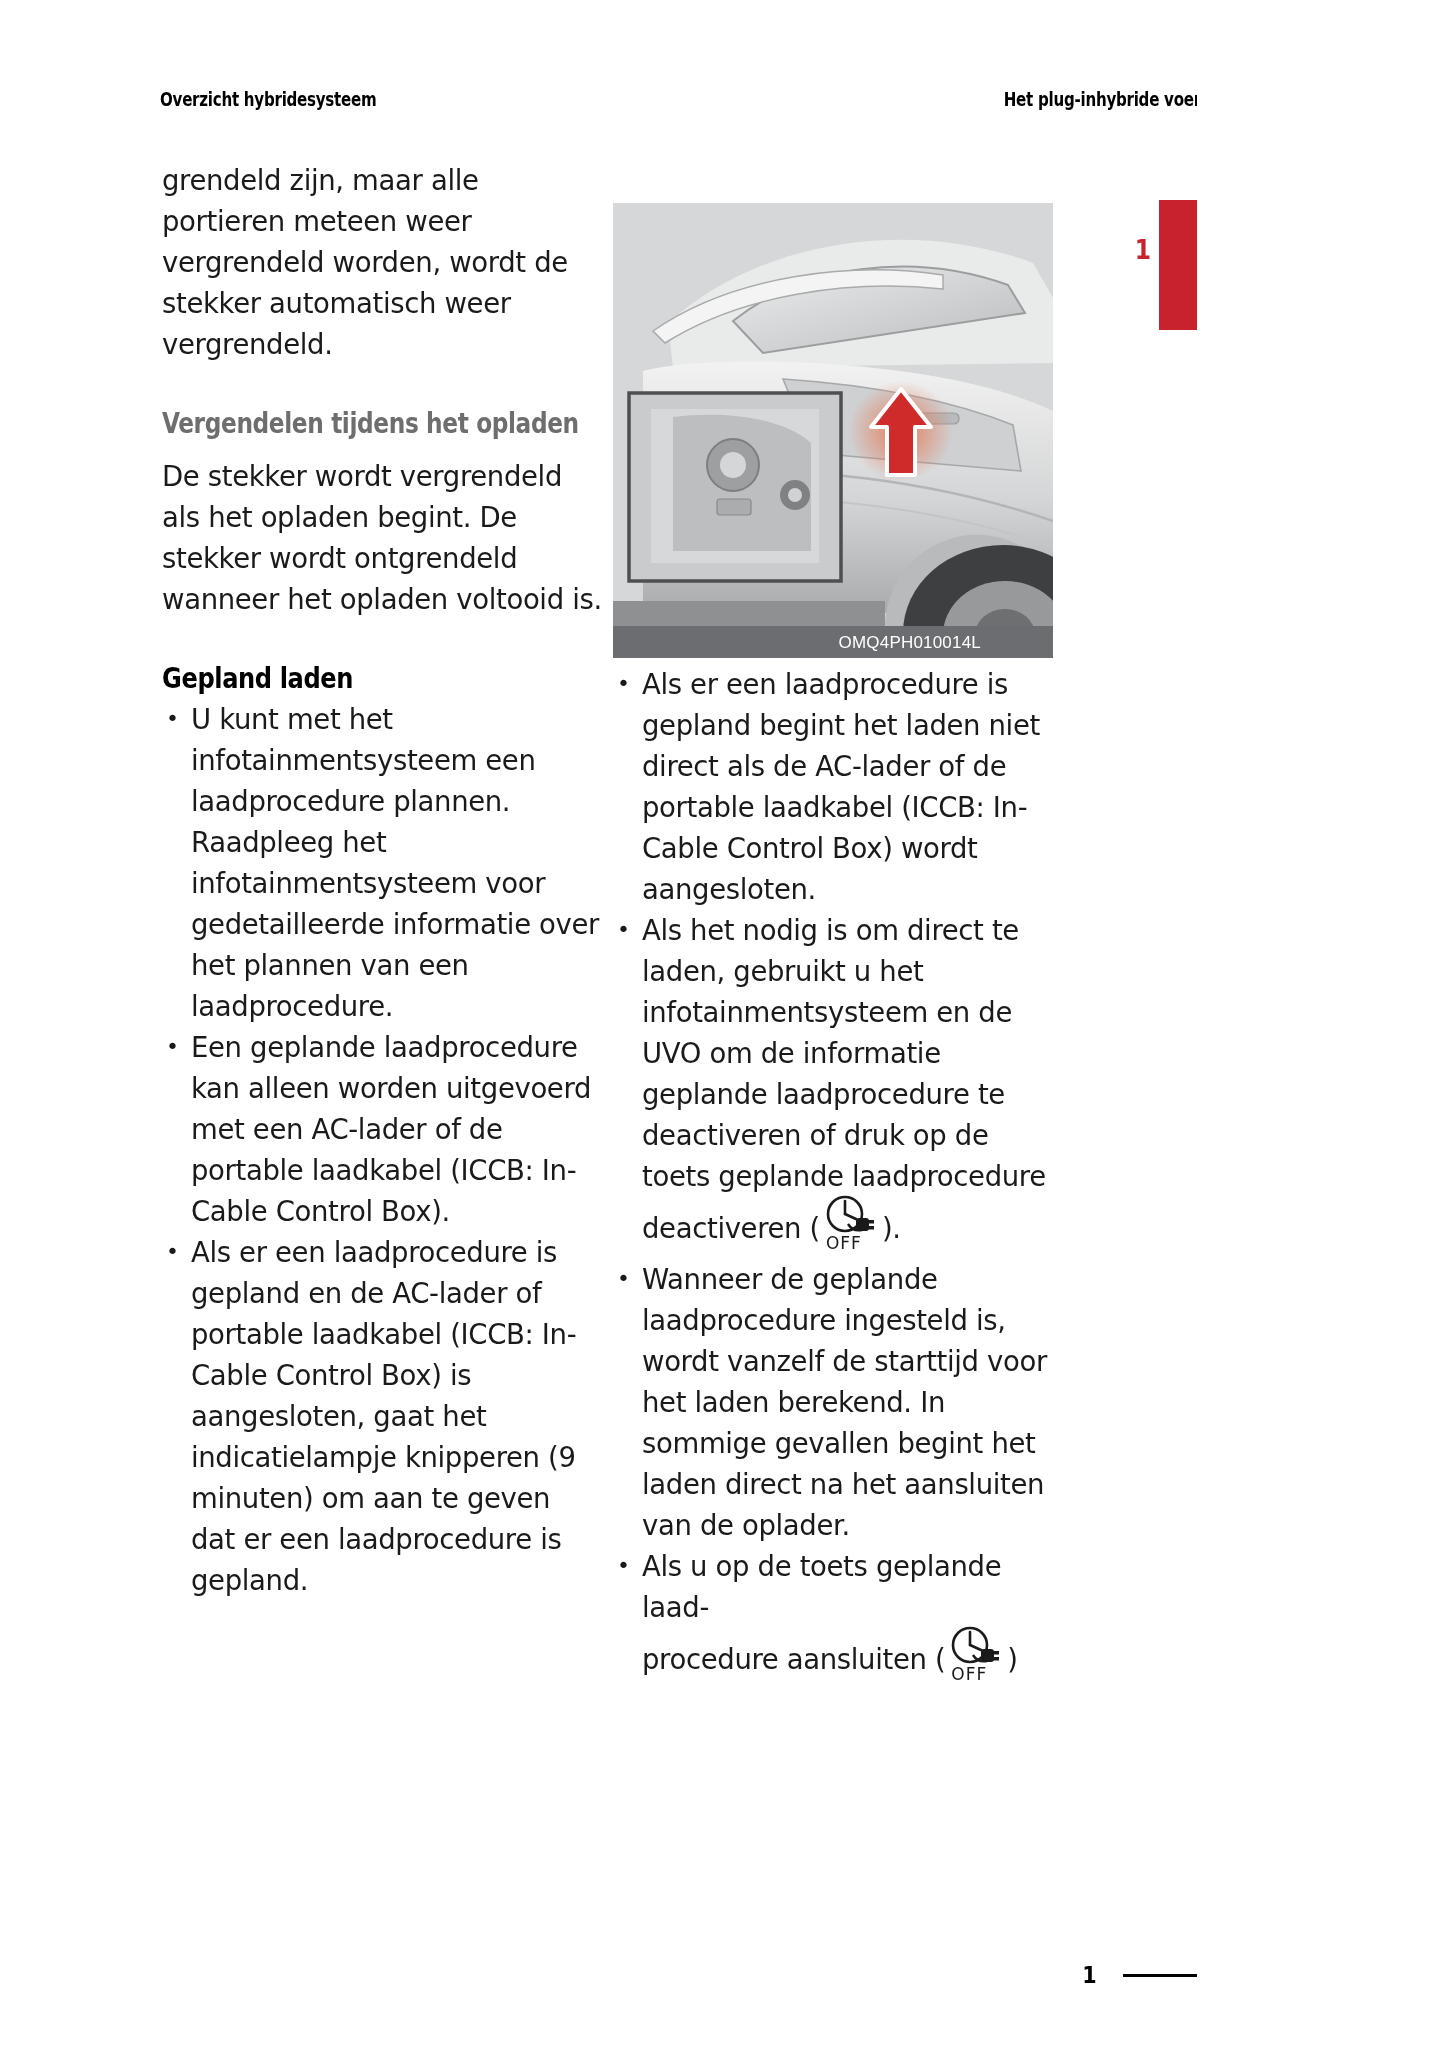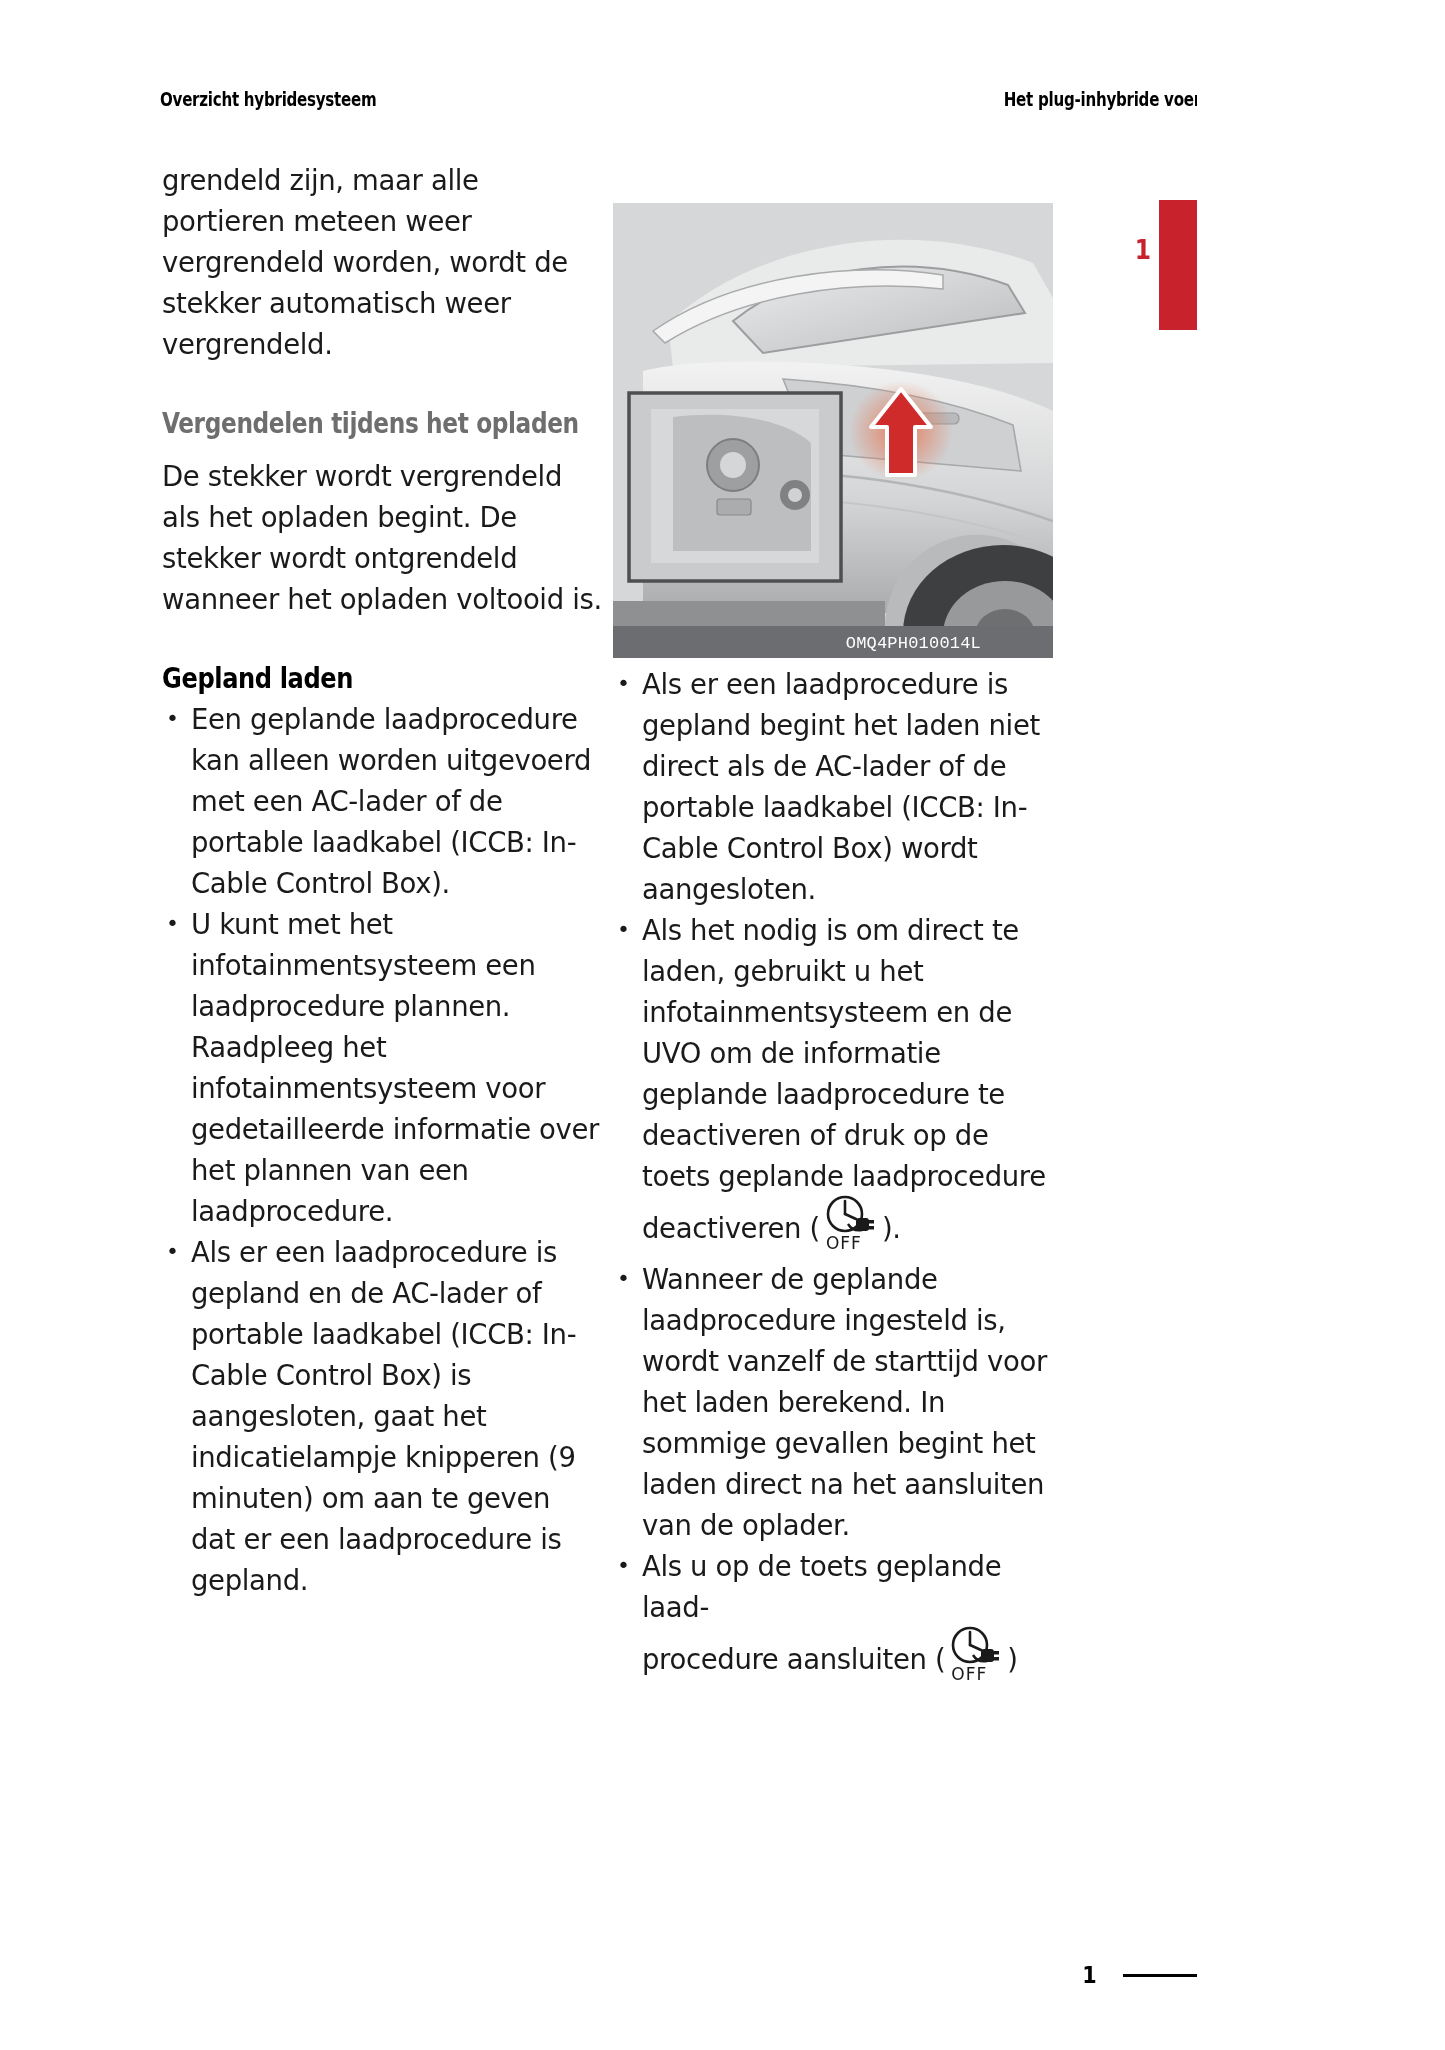--- a/index.html
+++ b/index.html
@@ -146,21 +146,21 @@
     height: 32px;
     background: #6b6d70;
   }
   .fig-caption-text {
     position: absolute;
     right: 72px;
     bottom: 5px;
     font-size: 17px;
     color: #ffffff;
     letter-spacing: 0.2px;
-    font-family: Liberation Mono, monospace;
+    font-family: Liberation Sans, sans-serif;
   }
 
   
   .inline-icon {
     display: inline-block;
     position: relative;
     width: 58px;
     height: 56px;
     vertical-align: -16px;
     margin: 0 2px;
@@ -233,22 +233,22 @@
     <div class="spacer-md"></div>
 
     <h3 class="sub-head">Vergendelen tijdens het opladen</h3>
     <p class="para">De stekker wordt vergrendeld als het opladen begint. De stekker wordt ontgrendeld wanneer het opladen voltooid is.</p>
 
     <div class="spacer-md"></div>
 
     <h2 class="main-head">Gepland laden</h2>
 
     <ul class="bullets">
+      <li>U kunt met het infotainmentsysteem een laadprocedure plannen. Raadpleeg het infotainmentsysteem voor gedetailleerde informatie over het plannen van een laadprocedure.</li>
       <li>Een geplande laadprocedure kan alleen worden uitgevoerd met een AC-lader of de portable laadkabel (ICCB: In-Cable Control Box).</li>
-      <li>U kunt met het infotainmentsysteem een laadprocedure plannen. Raadpleeg het infotainmentsysteem voor gedetailleerde informatie over het plannen van een laadprocedure.</li>
       <li>Als er een laadprocedure is gepland en de AC-lader of portable laadkabel (ICCB: In-Cable Control Box) is aangesloten, gaat het indicatielampje knipperen (9 minuten) om aan te geven dat er een laadprocedure is gepland.</li>
     </ul>
   </div>
 
   <div class="figure">
     <svg width="440" height="455" viewBox="0 0 440 455">
       <defs>
         <linearGradient id="bodyGrad" x1="0" y1="0" x2="0" y2="1">
           <stop offset="0%" stop-color="#f2f2f2"></stop>
           <stop offset="55%" stop-color="#d4d5d6"></stop>

